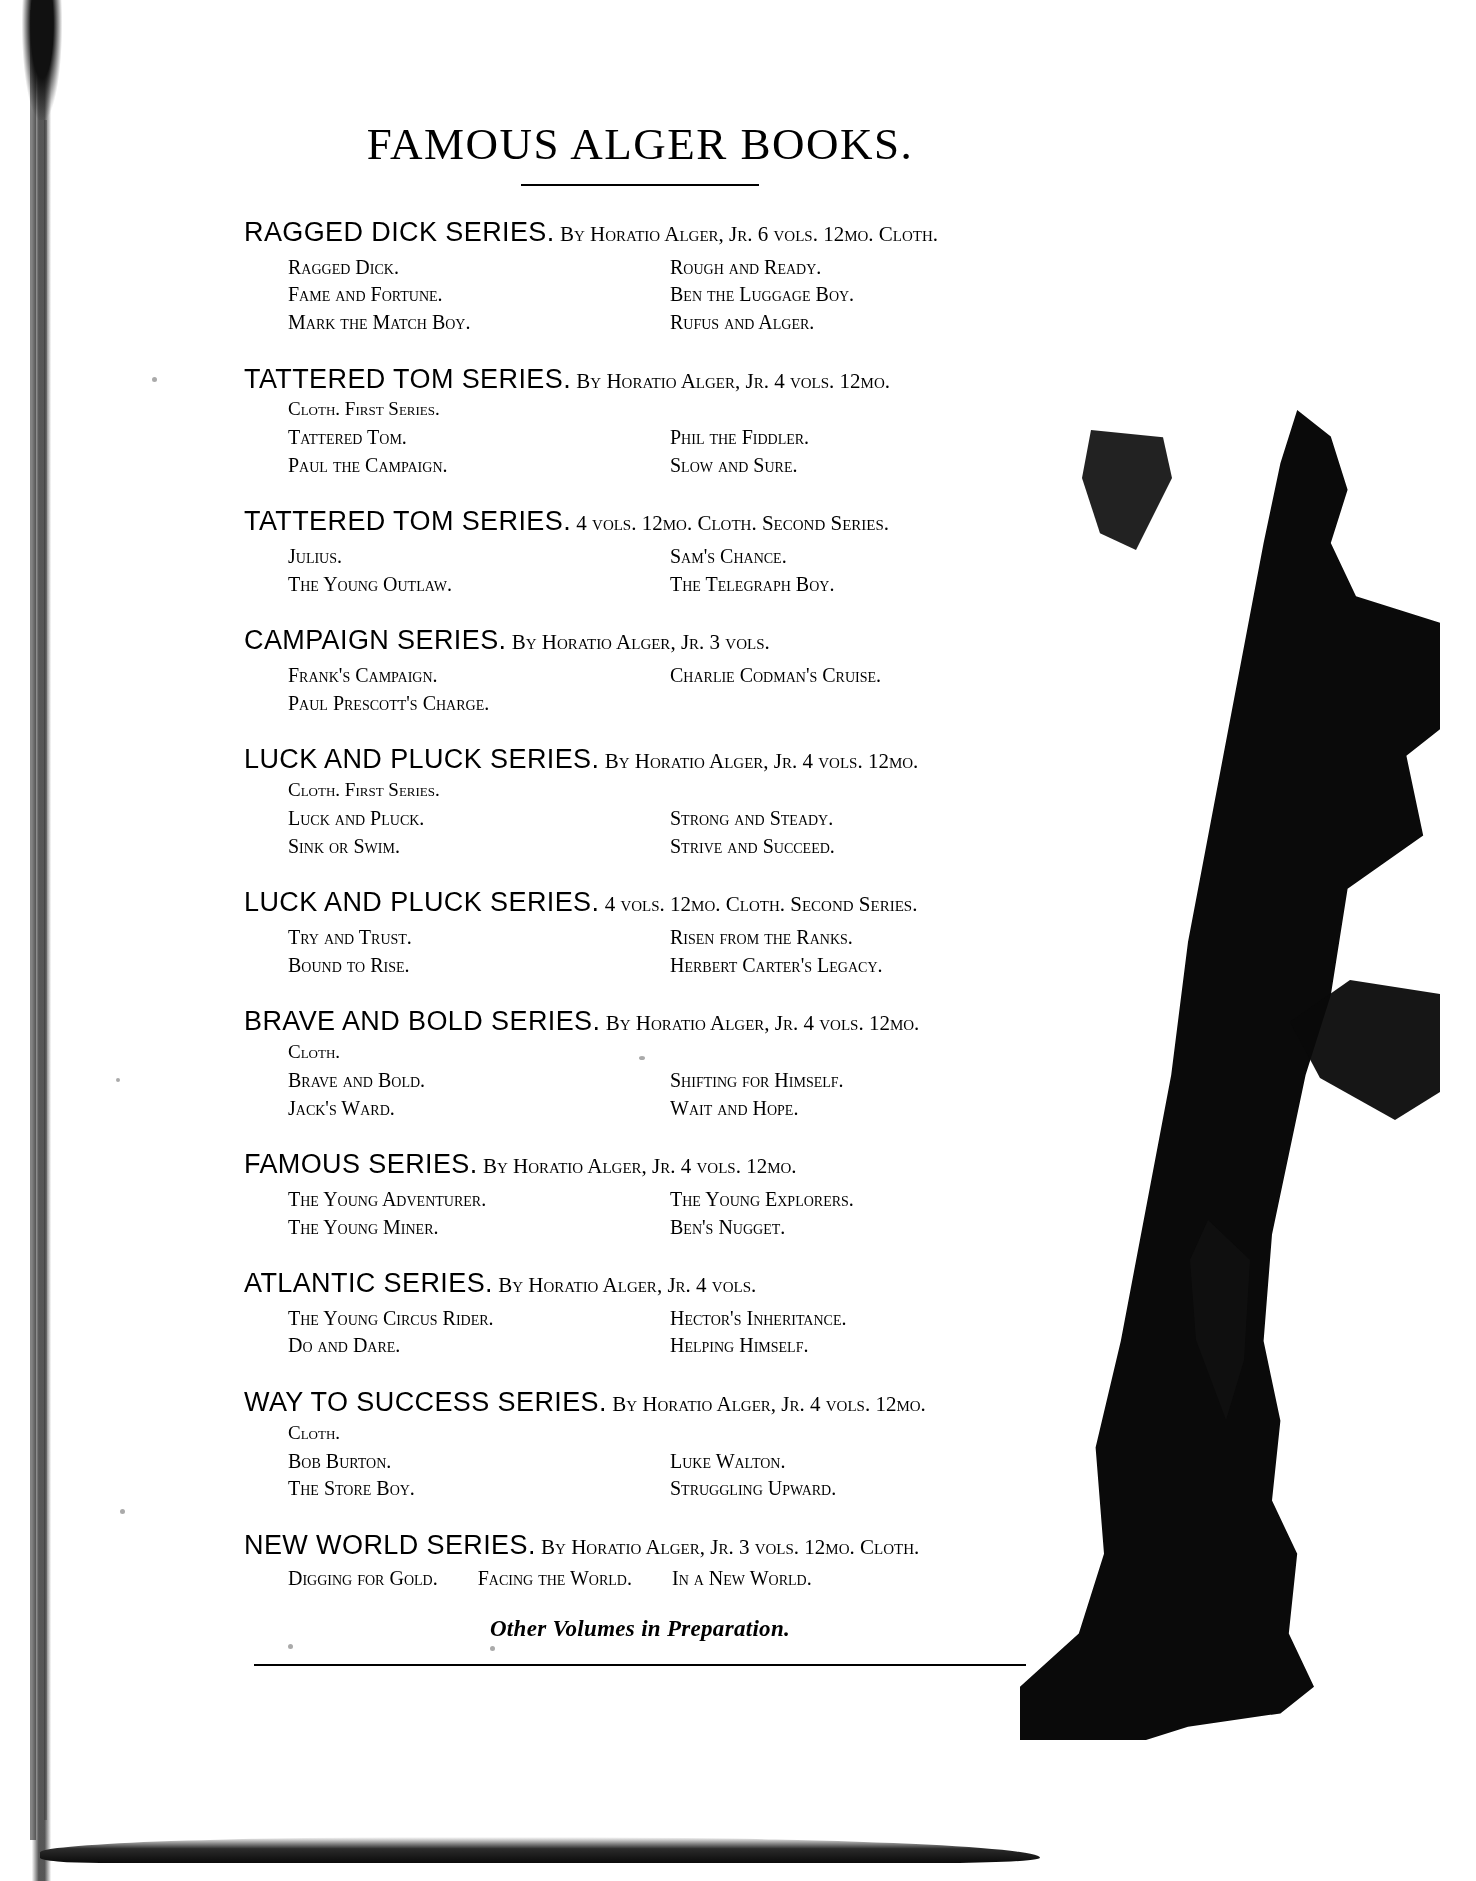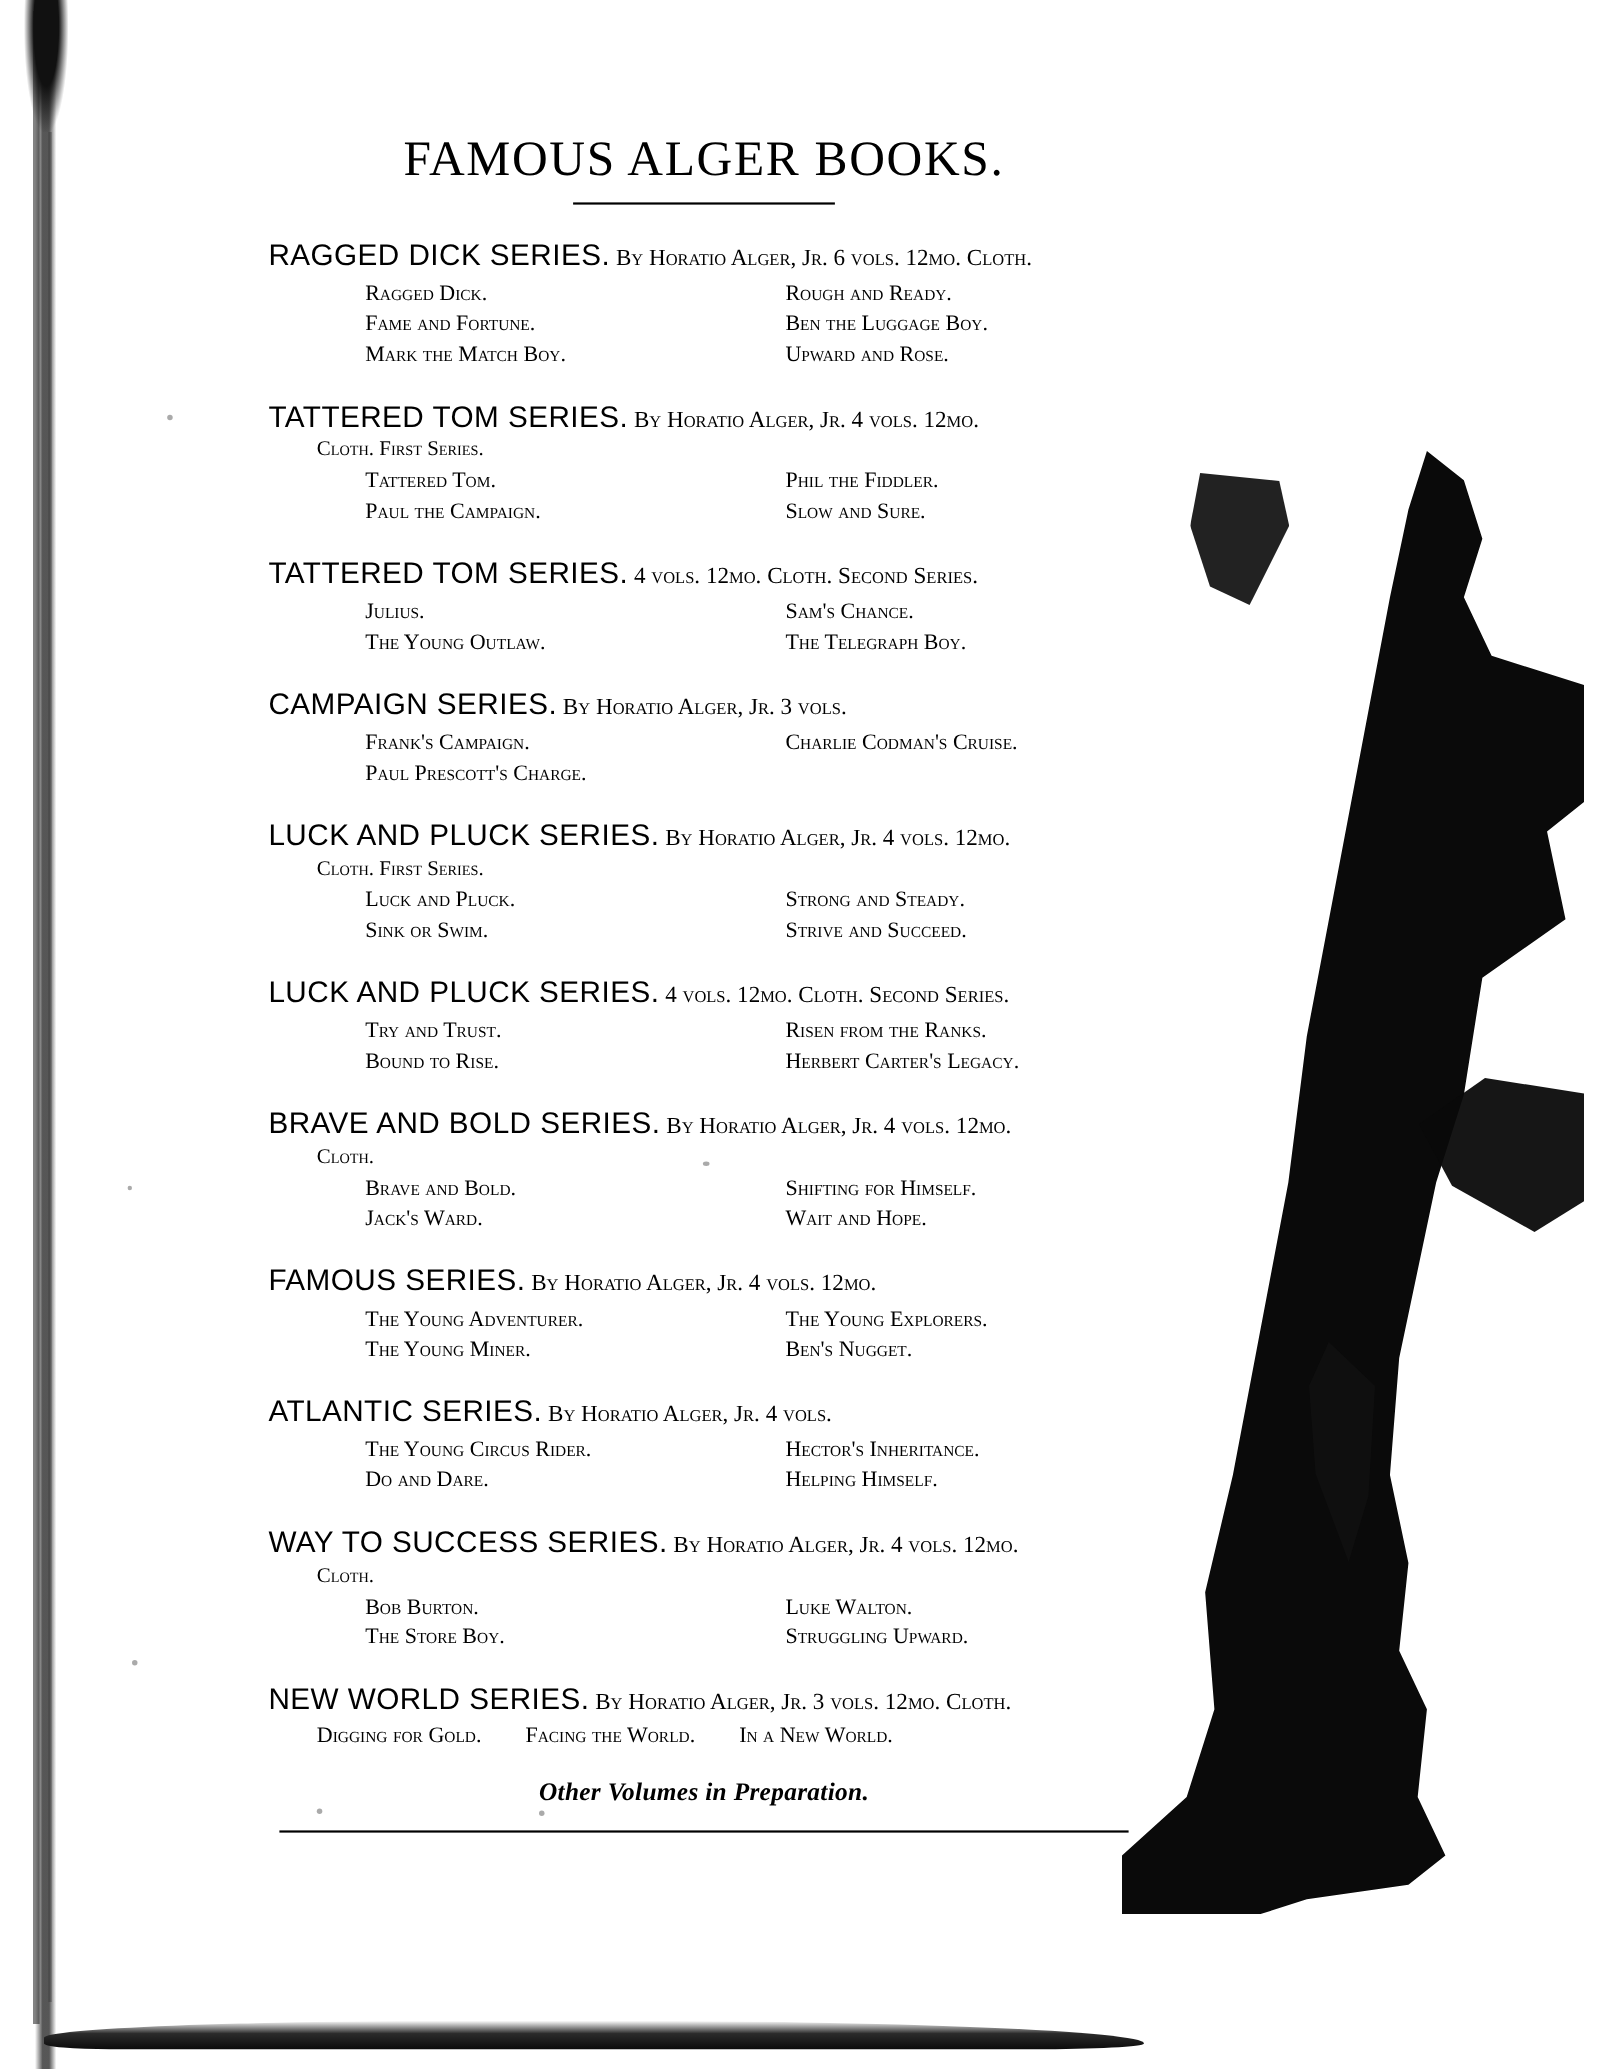--- a/index.html
+++ b/index.html
@@ -181,21 +181,20 @@
   }
   .titles-row {
     display: flex;
     line-height: 1.38;
   }
   .col-a {
     width: 382px;
     font-variant: small-caps;
     font-size: 20px;
     white-space: nowrap;
-    margin-left: 44px;
   }
   .col-b {
     font-variant: small-caps;
     font-size: 20px;
     white-space: nowrap;
   }
   .titles-inline {
     margin-left: 48px;
     margin-top: 4px;
     font-variant: small-caps;
@@ -260,21 +259,21 @@
         <div class="titles-row">
           <div class="col-a">Ragged Dick.</div>
           <div class="col-b">Rough and Ready.</div>
         </div>
         <div class="titles-row">
           <div class="col-a">Fame and Fortune.</div>
           <div class="col-b">Ben the Luggage Boy.</div>
         </div>
         <div class="titles-row">
           <div class="col-a">Mark the Match Boy.</div>
-          <div class="col-b">Upward and Rose.</div>
+          <div class="col-b">Rufus and Alger.</div>
         </div>
       </div>
     </div>
 
     <div class="series">
       <div class="series-head">
         <span class="series-name">TATTERED TOM SERIES.</span>
         <span class="series-by smallcaps">By Horatio Alger, Jr.  4 vols.  12mo.</span>
       </div>
       <div class="series-sub smallcaps">Cloth.  First Series.</div>

